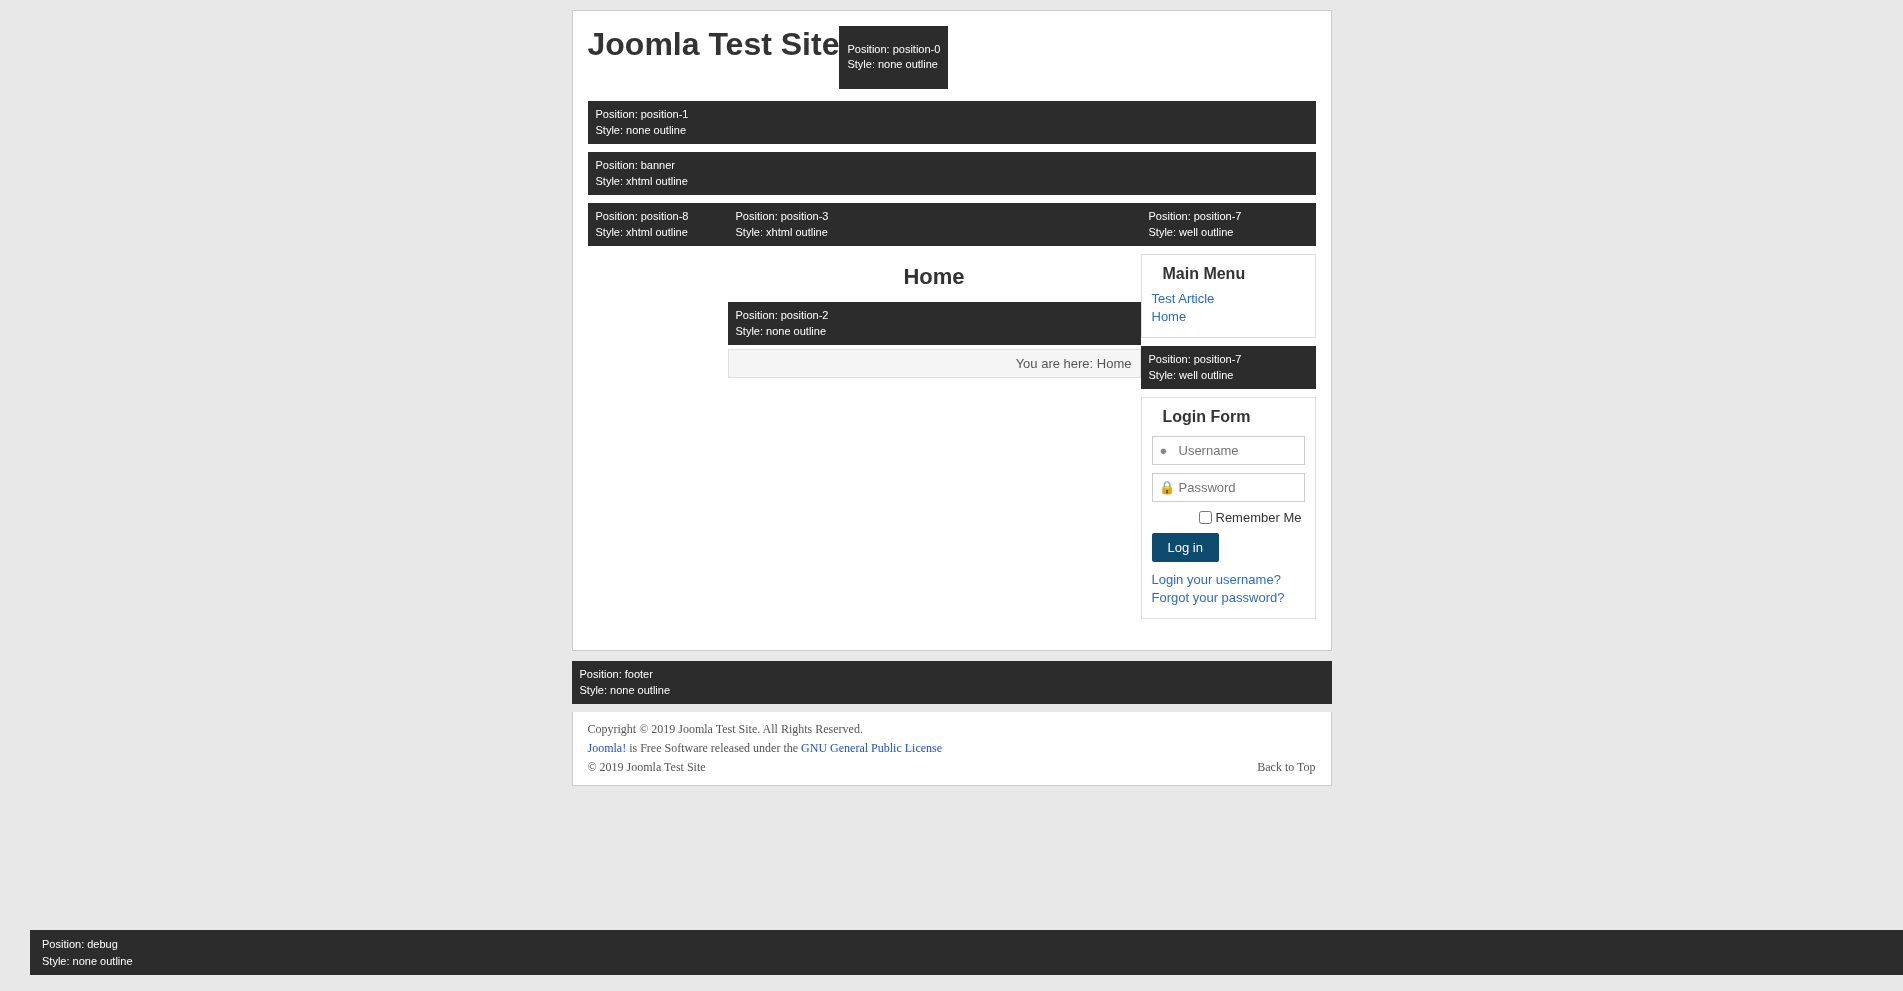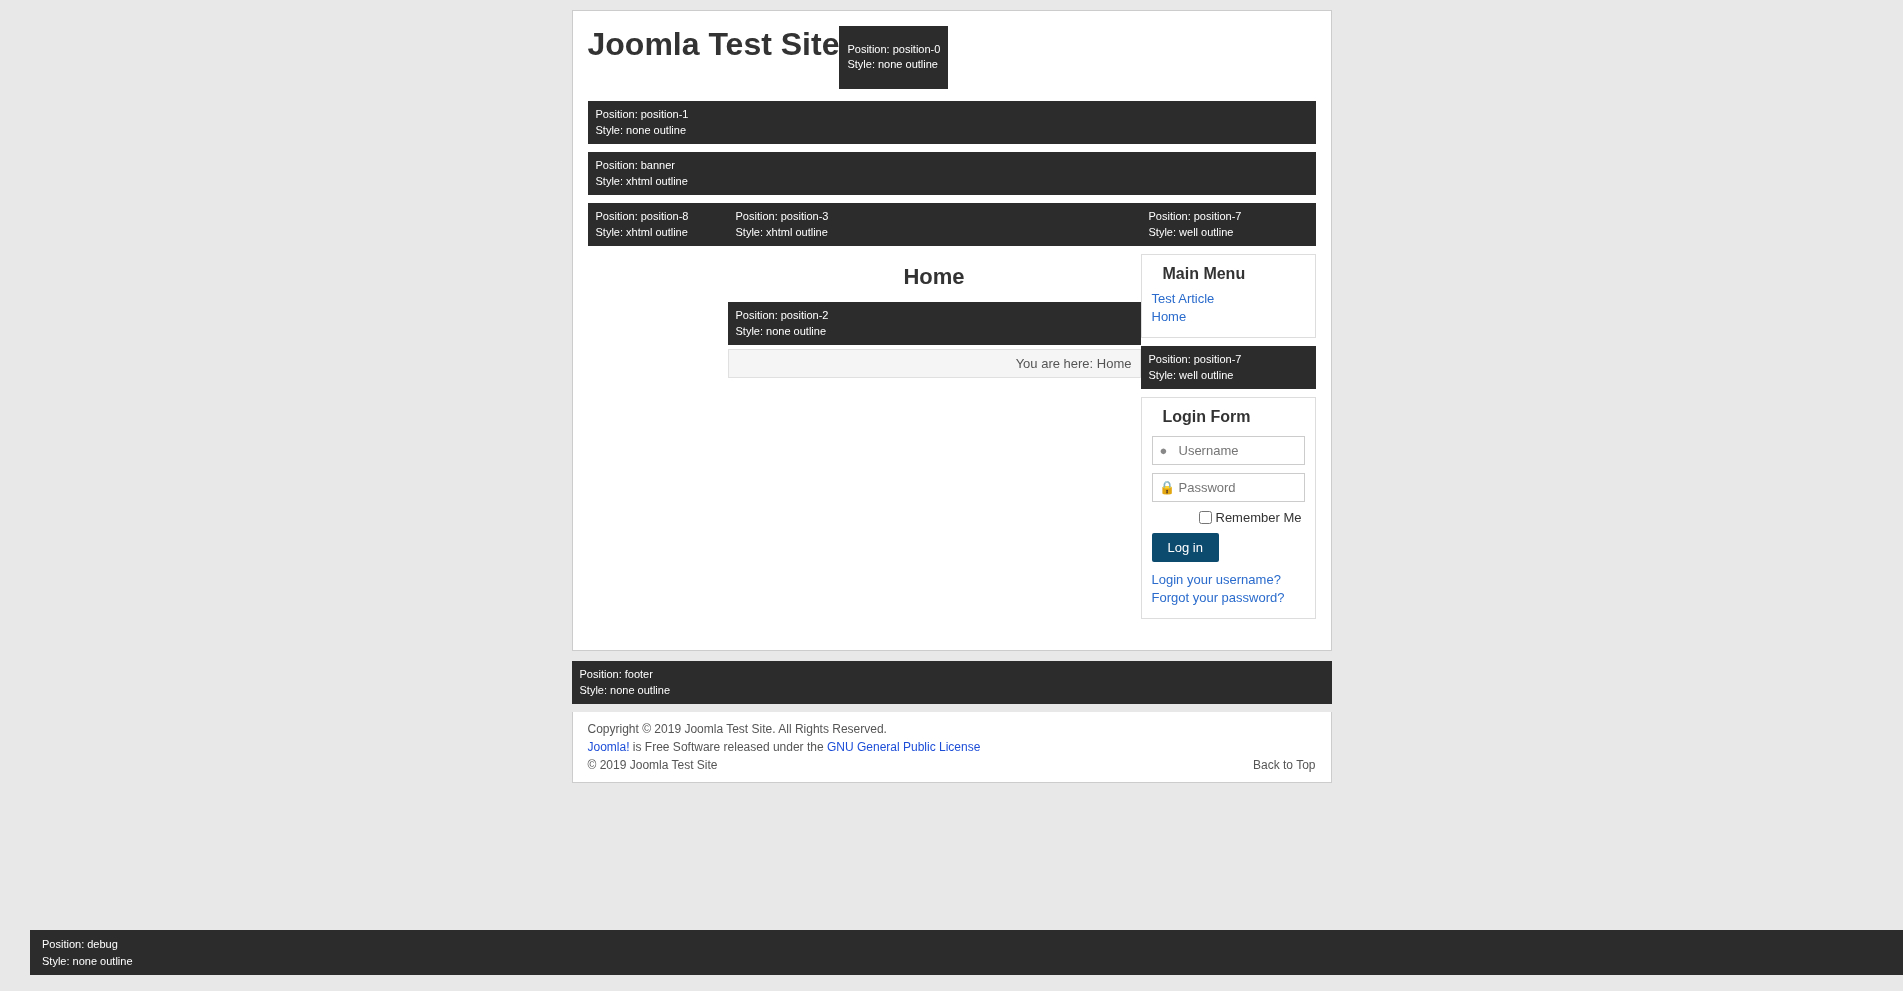--- a/index.html
+++ b/index.html
@@ -201,20 +201,21 @@
     .footer-section {
       width: 760px;
       margin: 0 auto;
     }
 
     .footer-content {
       background: #fff;
       border: 1px solid #ccc;
       border-top: none;
       padding: 10px 15px 10px;
+      font-family: Liberation Serif, serif;
     }
 
     .copyright-text {
       font-size: 12px;
       color: #555;
       margin-bottom: 4px;
     }
 
     .copyright-text a, .footer-bottom a {
       color: #1d4ed8;

